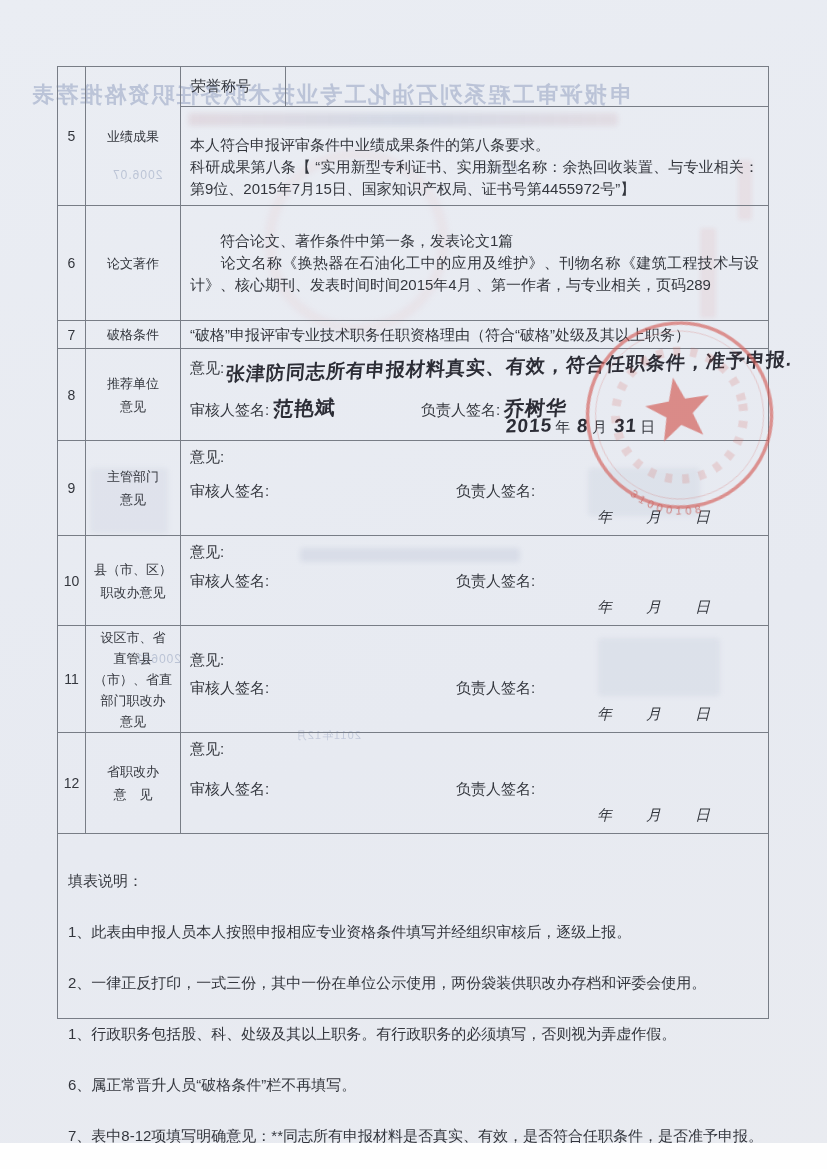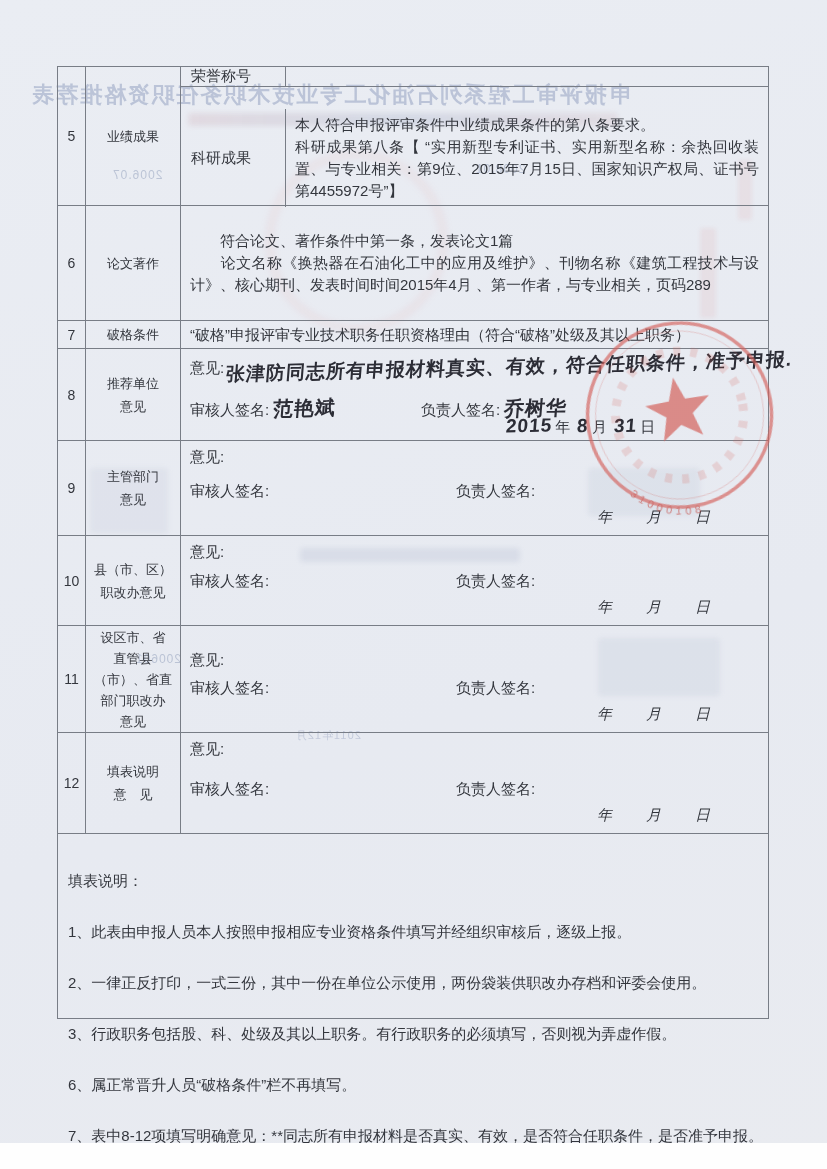--- a/index.html
+++ b/index.html
@@ -129,21 +129,20 @@
 
     <div class="trow r5">
       <div class="cell no-cell">5</div>
       <div class="cell label-cell">业绩成果</div>
       <div class="cell end sub-col">
         <div class="sub-row first">
           <div class="sub-label">荣誉称号</div>
           <div class="content-cell"></div>
         </div>
         <div class="sub-row second">
-          <div class="sub-label">科研成果</div>
           <div class="content-cell">
             <div class="content-text">本人符合申报评审条件中业绩成果条件的第八条要求。
 科研成果第八条【 “实用新型专利证书、实用新型名称：余热回收装置、与专业相关：第9位、2015年7月15日、国家知识产权局、证书号第4455972号”】</div>
           </div>
         </div>
       </div>
     </div>
 
     <div class="trow r6">
       <div class="cell no-cell">6</div>
@@ -224,38 +223,38 @@
         <div class="sig-line">审核人签名:</div>
         <div class="leader">负责人签名:</div>
         <div class="ymd">
           <span>年</span><span class="gap">月</span><span class="gap">日</span>
         </div>
       </div>
     </div>
 
     <div class="trow r12">
       <div class="cell no-cell">12</div>
-      <div class="cell label-cell">填表说明
+      <div class="cell label-cell">省职改办
 意　见</div>
       <div class="cell end content-cell">
         <div class="op-label">意见:</div>
         <div class="sig-line">审核人签名:</div>
         <div class="leader">负责人签名:</div>
         <div class="ymd">
           <span>年</span><span class="gap">月</span><span class="gap">日</span>
         </div>
       </div>
     </div>
 
     <div class="trow rnotes last">
       <div class="cell end notes-cell" style="flex:1;">
         <div style="font-weight:bold;font-weight:normal;">填表说明：</div>
         <div>1、此表由申报人员本人按照申报相应专业资格条件填写并经组织审核后，逐级上报。</div>
         <div>2、一律正反打印，一式三份，其中一份在单位公示使用，两份袋装供职改办存档和评委会使用。</div>
-        <div>3、行政职务包括股、科、处级及其以上职务。有行政职务的必须填写，否则视为弄虚作假。</div>
+        <div>1、行政职务包括股、科、处级及其以上职务。有行政职务的必须填写，否则视为弄虚作假。</div>
         <div>6、属正常晋升人员“破格条件”栏不再填写。</div>
         <div>7、表中8-12项填写明确意见：**同志所有申报材料是否真实、有效，是否符合任职条件，是否准予申报。</div>
       </div>
     </div>
   </div>
 
   <svg class="stamp" viewBox="0 0 230 205">
     <defs>
       <path id="sealArc" d="M 33 118 A 80 80 0 0 0 197 118"></path>
     </defs>

